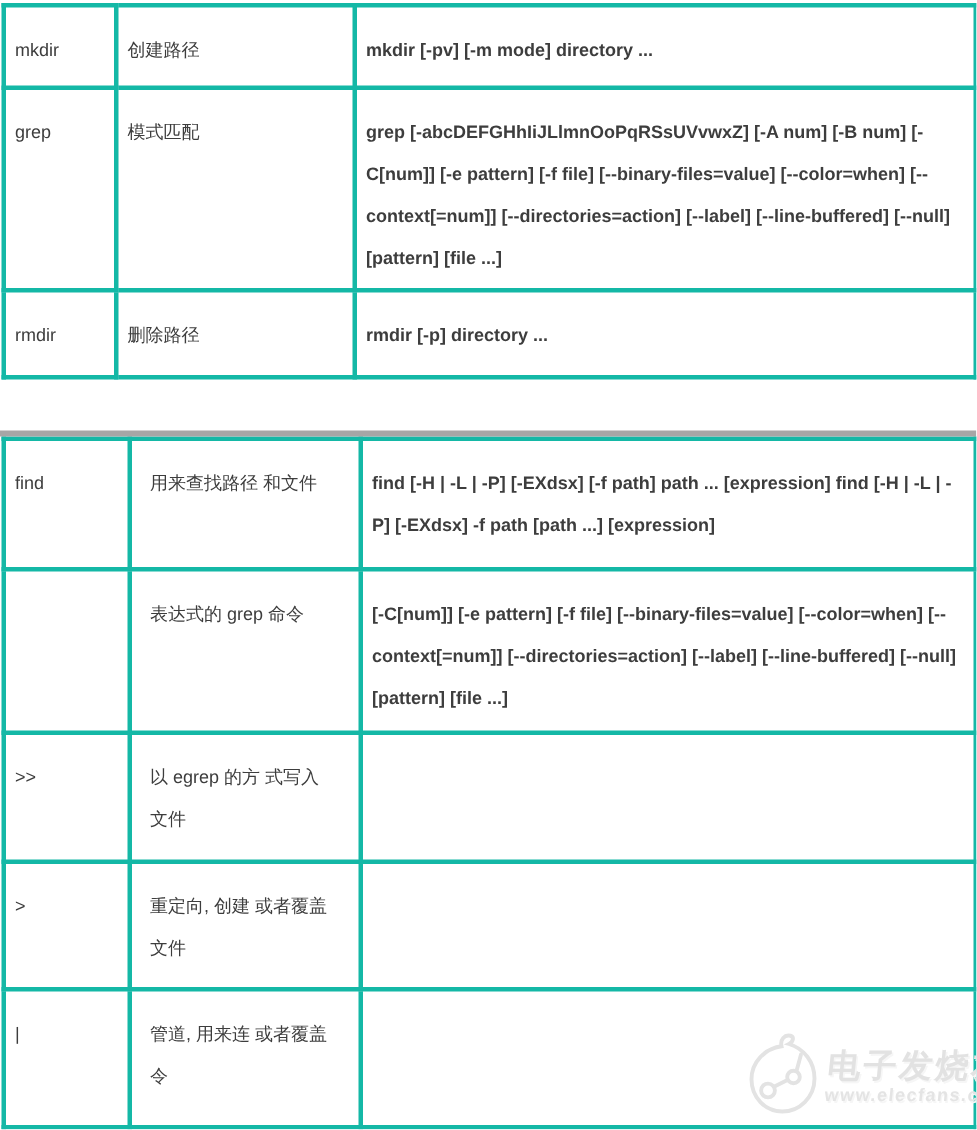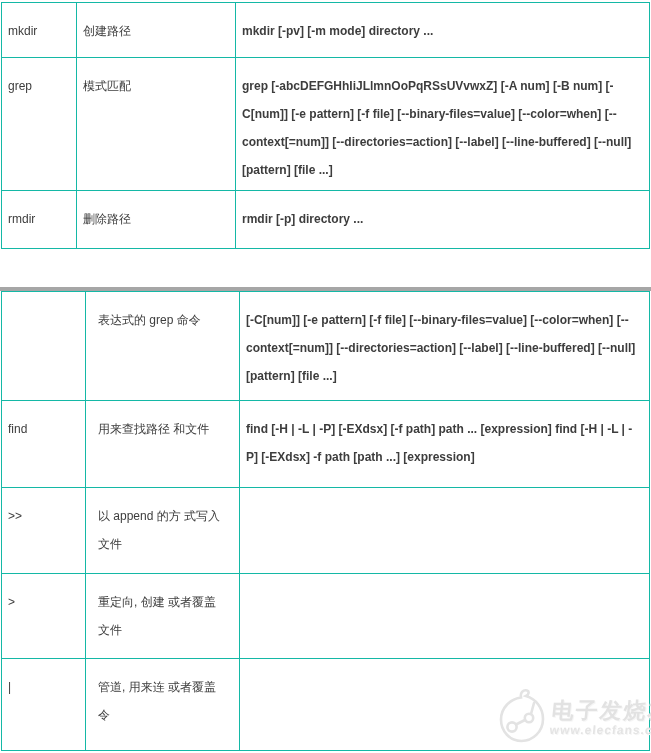--- a/index.html
+++ b/index.html
@@ -17,21 +17,21 @@
   }
   table.cmdtbl {
     position: absolute;
     left: 1px;
     border-collapse: collapse;
     table-layout: fixed;
     width: 648px;
     background: #ffffff;
   }
   table.cmdtbl td {
-    border: 1px solid #14b8a6;
+    border: 3px solid #14b8a6;
     vertical-align: top;
     padding: 14px 8px 6px 6px;
     line-height: 28px;
     font-size: 12px;
     color: #3d3d3d;
     white-space: pre-line;
     overflow: hidden;
     word-wrap: break-word;
   }
   #table-upper { top: 2px; }
@@ -119,33 +119,33 @@
 
   <div id="divider-bar"></div>
 
   <table id="table-lower" class="cmdtbl">
     <colgroup>
       <col style="width:84px">
       <col style="width:154px">
       <col style="width:410px">
     </colgroup>
     <tbody>
-        <tr style="height:109px">
+        <tr style="height:87px">
+      <td class="col-cmd">find</td>
+      <td class="col-desc">用来查找路径 和文件</td>
+      <td class="col-syntax">find [-H | -L | -P] [-EXdsx] [-f path] path ... [expression] find [-H | -L | -P] [-EXdsx] -f path [path ...] [expression]</td>
+    </tr>
+    <tr style="height:109px">
       <td class="col-cmd"></td>
       <td class="col-desc">表达式的 grep 命令</td>
       <td class="col-syntax">[-C[num]] [-e pattern] [-f file] [--binary-files=value] [--color=when] [--context[=num]] [--directories=action] [--label] [--line-buffered] [--null] [pattern] [file ...]</td>
     </tr>
-    <tr style="height:87px">
-      <td class="col-cmd">find</td>
-      <td class="col-desc">用来查找路径 和文件</td>
-      <td class="col-syntax">find [-H | -L | -P] [-EXdsx] [-f path] path ... [expression] find [-H | -L | -P] [-EXdsx] -f path [path ...] [expression]</td>
-    </tr>
     <tr style="height:86px">
       <td class="col-cmd">&gt;&gt;</td>
-      <td class="col-desc">以 append 的方 式写入
+      <td class="col-desc">以 egrep 的方 式写入
 文件</td>
       <td class="col-syntax"></td>
     </tr>
     <tr style="height:85px">
       <td class="col-cmd">&gt;</td>
       <td class="col-desc">重定向, 创建 或者覆盖
 文件</td>
       <td class="col-syntax"></td>
     </tr>
     <tr style="height:92px">

